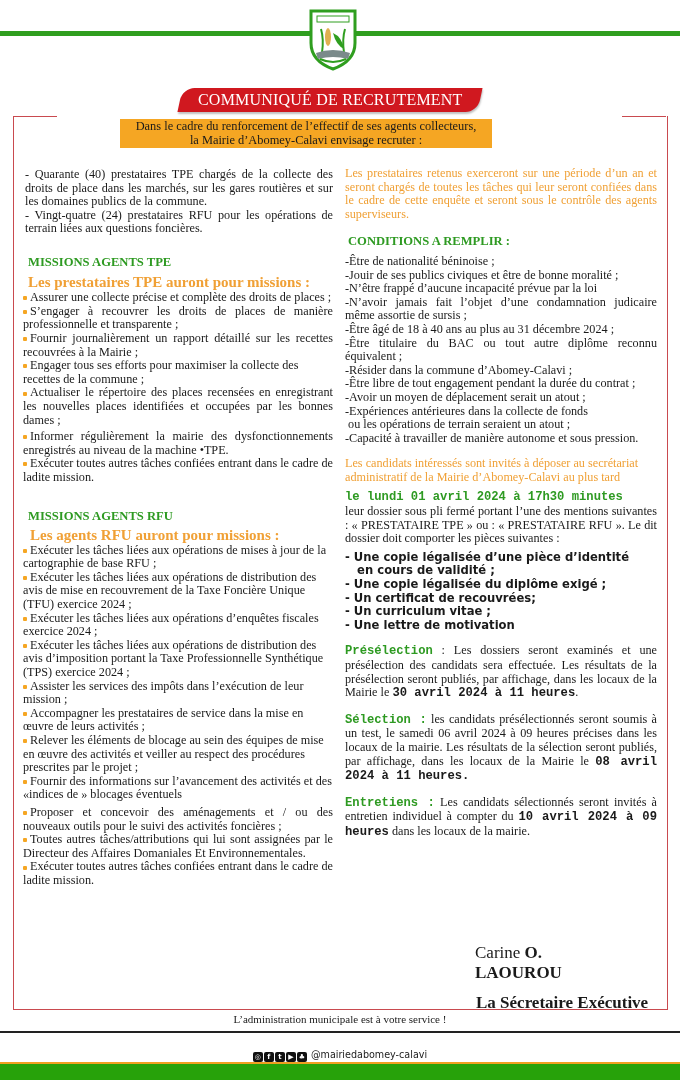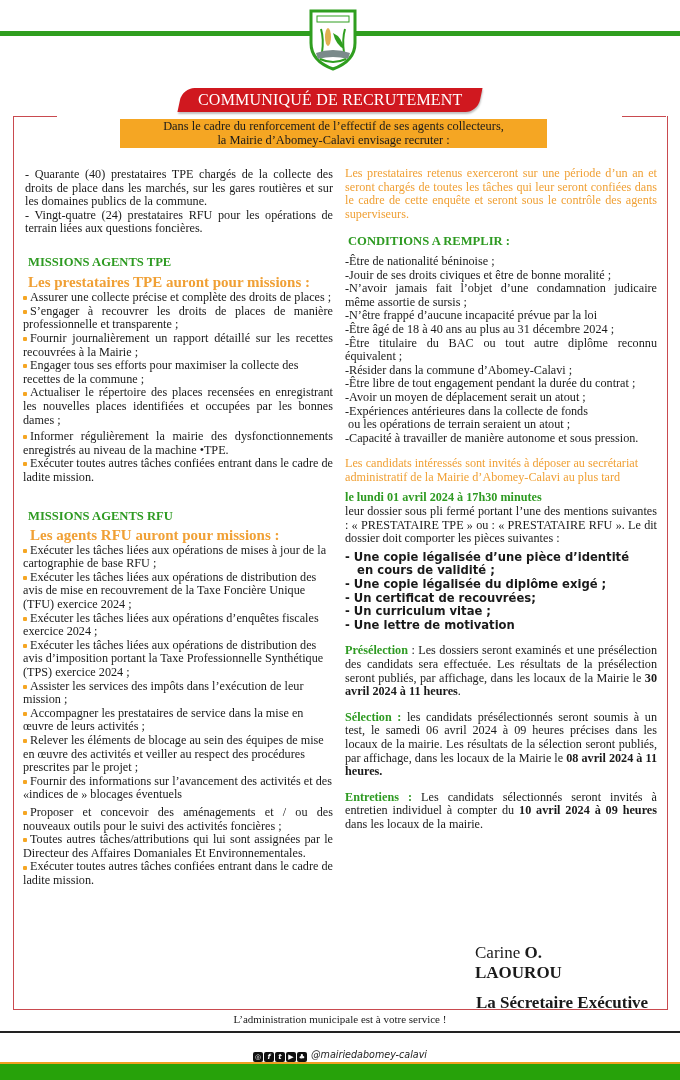--- a/index.html
+++ b/index.html
@@ -19,43 +19,43 @@
     box-shadow: 1px 2px 2px rgba(0,0,0,0.25);
   }
   .title-banner span { display: inline-block; transform: skewX(12deg); }
   .frame {
     position: absolute; left: 13px; top: 116px; width: 653px; height: 893px;
     border: 1px solid #c94a4f; border-top: none;
   }
   .frame-tl { position: absolute; left: 13px; top: 116px; width: 44px; height: 1px; background: #c94a4f; }
   .frame-tr { position: absolute; left: 622px; top: 116px; width: 44px; height: 1px; background: #c94a4f; }
   .intro {
-    position: absolute; left: 120px; top: 119px; width: 427px; height: 28px;
+    position: absolute; left: 120px; top: 119px; width: 372px; height: 28px;
     background: #f5a623; font-size: 12.4px; line-height: 13.5px; text-align: center;
     padding-top: 1px;
   }
   .col { position: absolute; font-size: 12.2px; line-height: 13.6px; }
   .col-left { left: 25px; top: 168px; width: 308px; }
   .col-right { left: 345px; top: 167px; width: 312px; }
   .just { text-align: justify; }
   .p { margin: 0; }
   .sec-title { color: #2e9a22; font-weight: bold; font-size: 12.6px; margin: 0; }
   .sub-title { color: #f0a035; font-weight: bold; font-size: 15px; margin: 0; }
   .orange-text { color: #f0a035; }
   .green-text { color: #2e9a22; }
   .bullet-item { position: relative; padding-left: 0; margin: 0; }
   .bullet { display: inline-block; width: 4px; height: 4px; background: #f5a623; border-radius: 1px; margin-right: 3px; vertical-align: middle; }
-  .bold { font-weight: bold; }
+  .bold { font-weight: bold; font-family: Liberation Mono, monospace; }
   .piece { font-family: "DejaVu Sans", sans-serif; font-weight: bold; font-size: 11.6px; line-height: 13.6px; margin: 0; }
   .sign-name { position: absolute; left: 475px; top: 943px; font-size: 17px; width: 140px; text-align: left; }
   .sign-role { position: absolute; left: 476px; top: 993px; font-size: 17px; font-weight: bold; }
   .tagline { position: absolute; left: 0; right: 0; top: 1013px; text-align: center; font-size: 11px; }
   .bottom-line { position: absolute; left: 0; right: 0; top: 1031px; height: 2px; background: #222; }
   .contact { position: absolute; left: 0; right: 0; top: 1036px; text-align: center; font-family: "DejaVu Sans", sans-serif; font-weight: bold; font-size: 9.6px; color: #222; margin-top: 32px; }
-  .social { position: absolute; left: 0; right: 0; top: 1049px; text-align: center; font-family: "DejaVu Sans", sans-serif; font-size: 9.6px; color: #222; font-style: italic; }
+  .social { position: absolute; left: 0; right: 0; top: 1049px; text-align: center; font-family: "DejaVu Sans", sans-serif; font-size: 9.6px; color: #222; }
   .social .ico { display: inline-block; width: 10px; height: 10px; background: #111; color: #fff; border-radius: 2px; font-size: 7px; line-height: 10px; text-align: center; margin-right: 1px; vertical-align: -1px; font-weight: bold; }
   .orange-strip { position: absolute; left: 0; right: 0; top: 1062px; height: 2px; background: #f0a020; }
   .green-strip { position: absolute; left: 0; right: 0; top: 1064px; height: 16px; background: #27a20a; }
 </style>
 </head>
 <body>
 
 <div class="top-line"></div>
 
 <div class="logo">
@@ -125,23 +125,23 @@
 
 <div class="col col-right">
   <p class="p just orange-text">Les prestataires retenus exerceront sur une période d’un an et seront chargés de toutes les tâches qui leur seront confiées dans le cadre de cette enquête et seront sous le contrôle des agents superviseurs.</p>
 
   <div style="height:14px"></div>
   <p class="sec-title" style="padding-left:3px">CONDITIONS A REMPLIR :</p>
   <div style="height:6px"></div>
 
   <div>
     <p class="p just">-Être de nationalité béninoise ;</p>
-    <p class="p just">-Jouir de ses droits civiques et être de bonne moralité ;</p>
+    <p class="p just">-Jouir de ses publics civiques et être de bonne moralité ;</p>
+    <p class="p just">-N’être frappé d’aucune incapacité prévue par la loi</p>
     <p class="p just">-N’avoir jamais fait l’objet d’une condamnation judicaire même assortie de sursis ;</p>
-    <p class="p just">-N’être frappé d’aucune incapacité prévue par la loi</p>
     <p class="p just">-Être âgé de 18 à 40 ans au plus au 31 décembre 2024 ;</p>
     <p class="p just">-Être titulaire du BAC ou tout autre diplôme reconnu équivalent ;</p>
     <p class="p just">-Résider dans la commune d’Abomey-Calavi ;</p>
     <p class="p just">-Être libre de tout engagement pendant la durée du contrat ;</p>
     <p class="p just">-Avoir un moyen de déplacement serait un atout ;</p>
     <p class="p">-Expériences antérieures dans la collecte de fonds</p>
     <p class="p" style="white-space:pre"> ou les opérations de terrain seraient un atout ;</p>
     <p class="p just">-Capacité à travailler de manière autonome et sous pression.</p>
   </div>
 

